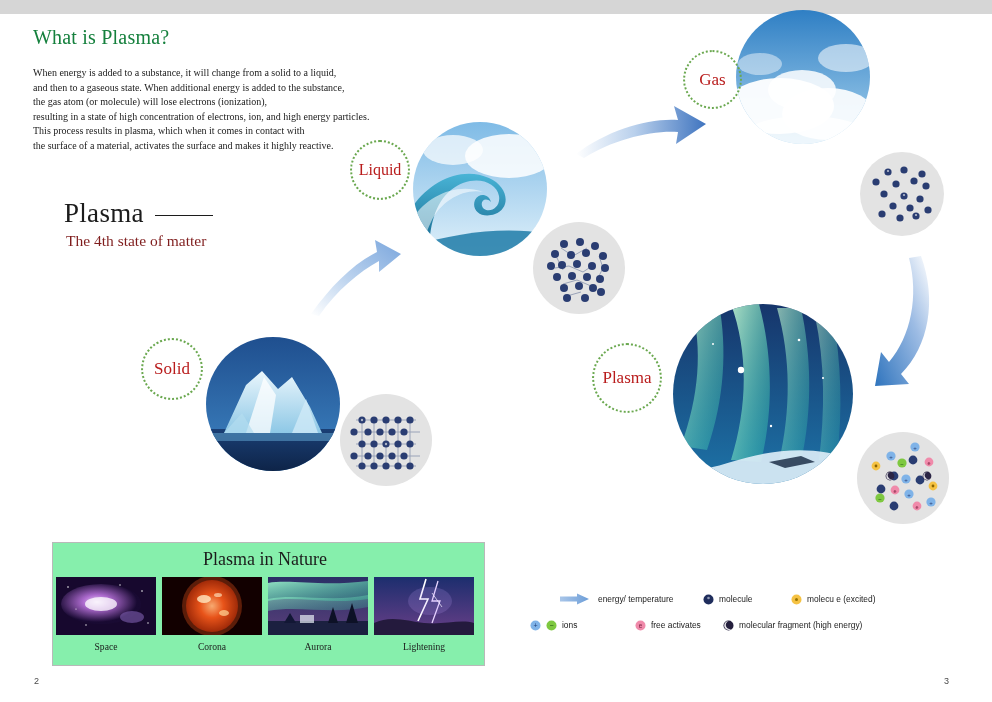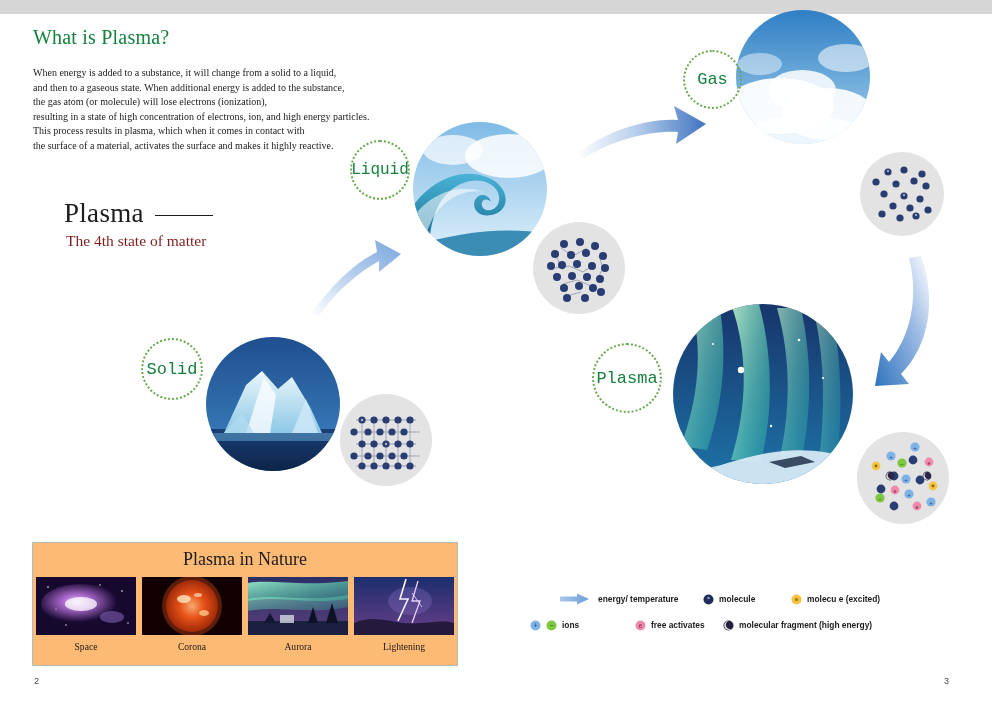--- a/index.html
+++ b/index.html
@@ -36,21 +36,21 @@
     position:absolute;left:66px;top:232px;
     font-family:"Liberation Serif", serif;
     font-size:15.5px;color:#7f1d1d;
   }
 
   
   .state-label{
     position:absolute;border-radius:50%;
     border:2px dotted #6aa84f;
     display:flex;align-items:center;justify-content:center;
-    font-family:Liberation Mono, monospace;color:#15803d;background:transparent;
+    font-family:Liberation Serif, serif;color:#b91c1c;background:transparent;
   }
   #lbl-gas{left:683px;top:50px;width:55px;height:55px;font-size:17px;}
   #lbl-liquid{left:350px;top:140px;width:56px;height:56px;font-size:16px;}
   #lbl-solid{left:141px;top:338px;width:58px;height:58px;font-size:17px;}
   #lbl-plasma{left:592px;top:343px;width:66px;height:66px;font-size:17px;}
 
   
   .photo{position:absolute;border-radius:50%;overflow:hidden;}
   #photo-gas{left:736px;top:10px;width:134px;height:134px;}
   #photo-liquid{left:413px;top:122px;width:134px;height:134px;}
@@ -67,22 +67,22 @@
   .cluster svg{display:block;width:100%;height:100%;}
 
   
   .arrow{position:absolute;}
   #arr-solid-liquid{left:305px;top:228px;width:110px;height:92px;}
   #arr-liquid-gas{left:572px;top:100px;width:140px;height:72px;}
   #arr-gas-plasma{left:853px;top:248px;width:115px;height:145px;}
 
   
   .nature-panel{
-    position:absolute;left:32px;top:542px;width:424px;height:122px;
-    background:#fdba74;border:1px solid #b9b9b9;
+    position:absolute;left:52px;top:542px;width:424px;height:122px;
+    background:#86efac;border:1px solid #b9b9b9;padding-left:7px;
   }
   .nature-title{
     position:absolute;left:0;top:6px;width:424px;text-align:center;
     font-family:"Liberation Serif", serif;font-size:18px;color:#1b1b1b;
   }
   .nature-items{
     position:absolute;left:5px;top:34px;width:414px;
     display:flex;gap:6px;justify-content:center;
   }
   .nature-item{width:100px;}
@@ -91,21 +91,21 @@
   .nature-cap{
     text-align:center;font-family:"Liberation Serif", serif;
     font-size:9.6px;color:#1b1b1b;margin-top:6px;
   }
 
   
   .legend{position:absolute;left:560px;top:586px;width:410px;
     font-family:"Liberation Sans", sans-serif;font-size:8.4px;color:#1b1b1b;}
   .legend-row{display:flex;align-items:center;height:26px;}
   .legend-item{display:flex;align-items:center;gap:5px;}
-  .legend-item .lg-text{white-space:nowrap;font-size:8.4px;font-weight:bold;}
+  .legend-item .lg-text{white-space:nowrap;font-size:8.4px;}
   .li-arrow{width:38px;}
   .li-a{width:105px;}
   .li-b{width:88px;text-align:right;}
   .li-c{width:auto;}
   .dot{width:11px;height:11px;border-radius:50%;display:inline-block;flex:none;}
   .dot svg{display:block;width:11px;height:11px;}
 
   
   .pg{position:absolute;font-family:"Liberation Sans", sans-serif;font-size:9px;color:#4a4a4a;}
   #pg-left{left:34px;top:676px;}

